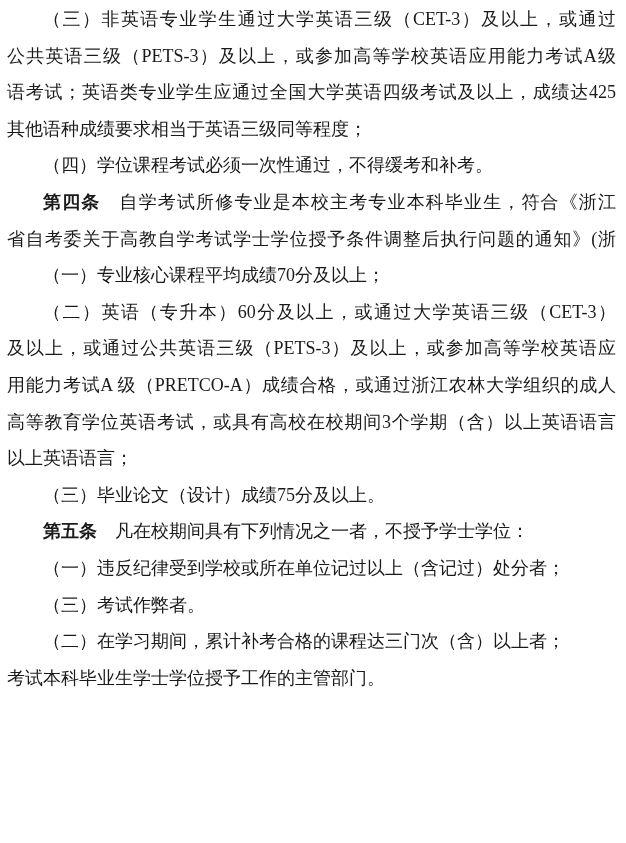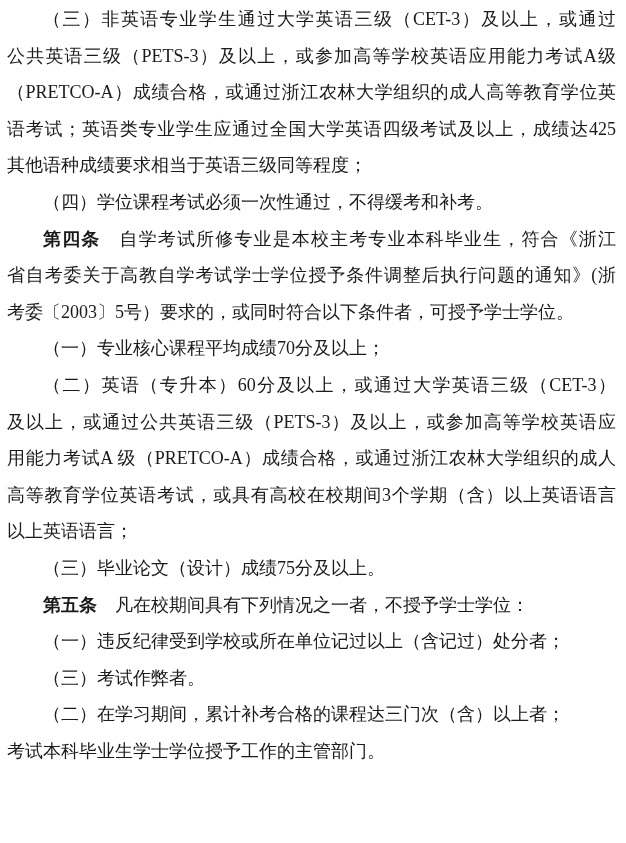--- a/index.html
+++ b/index.html
@@ -41,27 +41,25 @@
   .clause {
     font-weight: bold;
   }
 </style>
 </head>
 <body>
 
 <div class="page" id="doc" style="background: rgb(255, 255, 255); color: rgb(26, 26, 26);">
     <div class="line first fill">（三）非英语专业学生通过大学英语三级（CET-3）及以上，或通过</div>
     <div class="line fill">公共英语三级（PETS-3）及以上，或参加高等学校英语应用能力考试A级</div>
-    <div class="line fill">（PRETCO-A）成绩合格，或通过浙江农林大学组织的成人高等教育学位英</div>
     <div class="line fill">语考试；英语类专业学生应通过全国大学英语四级考试及以上，成绩达425</div>
     <div class="line">其他语种成绩要求相当于英语三级同等程度；</div>
     <div class="line first">（四）学位课程考试必须一次性通过，不得缓考和补考。</div>
     <div class="line first fill"><span class="clause">第四条</span><span>　自学考试所修专业是本校主考专业本科毕业生，符合《浙江</span></div>
     <div class="line fill">省自考委关于高教自学考试学士学位授予条件调整后执行问题的通知》(浙</div>
-    <div class="line">考委〔2003〕5号）要求的，或同时符合以下条件者，可授予学士学位。</div>
     <div class="line first">（一）专业核心课程平均成绩70分及以上；</div>
     <div class="line first fill">（二）英语（专升本）60分及以上，或通过大学英语三级（CET-3）</div>
     <div class="line fill">及以上，或通过公共英语三级（PETS-3）及以上，或参加高等学校英语应</div>
     <div class="line fill">用能力考试A 级（PRETCO-A）成绩合格，或通过浙江农林大学组织的成人</div>
     <div class="line fill">高等教育学位英语考试，或具有高校在校期间3个学期（含）以上英语语言</div>
     <div class="line">以上英语语言；</div>
     <div class="line first">（三）毕业论文（设计）成绩75分及以上。</div>
     <div class="line first"><span class="clause">第五条</span><span>　凡在校期间具有下列情况之一者，不授予学士学位：</span></div>
     <div class="line first">（一）违反纪律受到学校或所在单位记过以上（含记过）处分者；</div>
     <div class="line first">（三）考试作弊者。</div>

